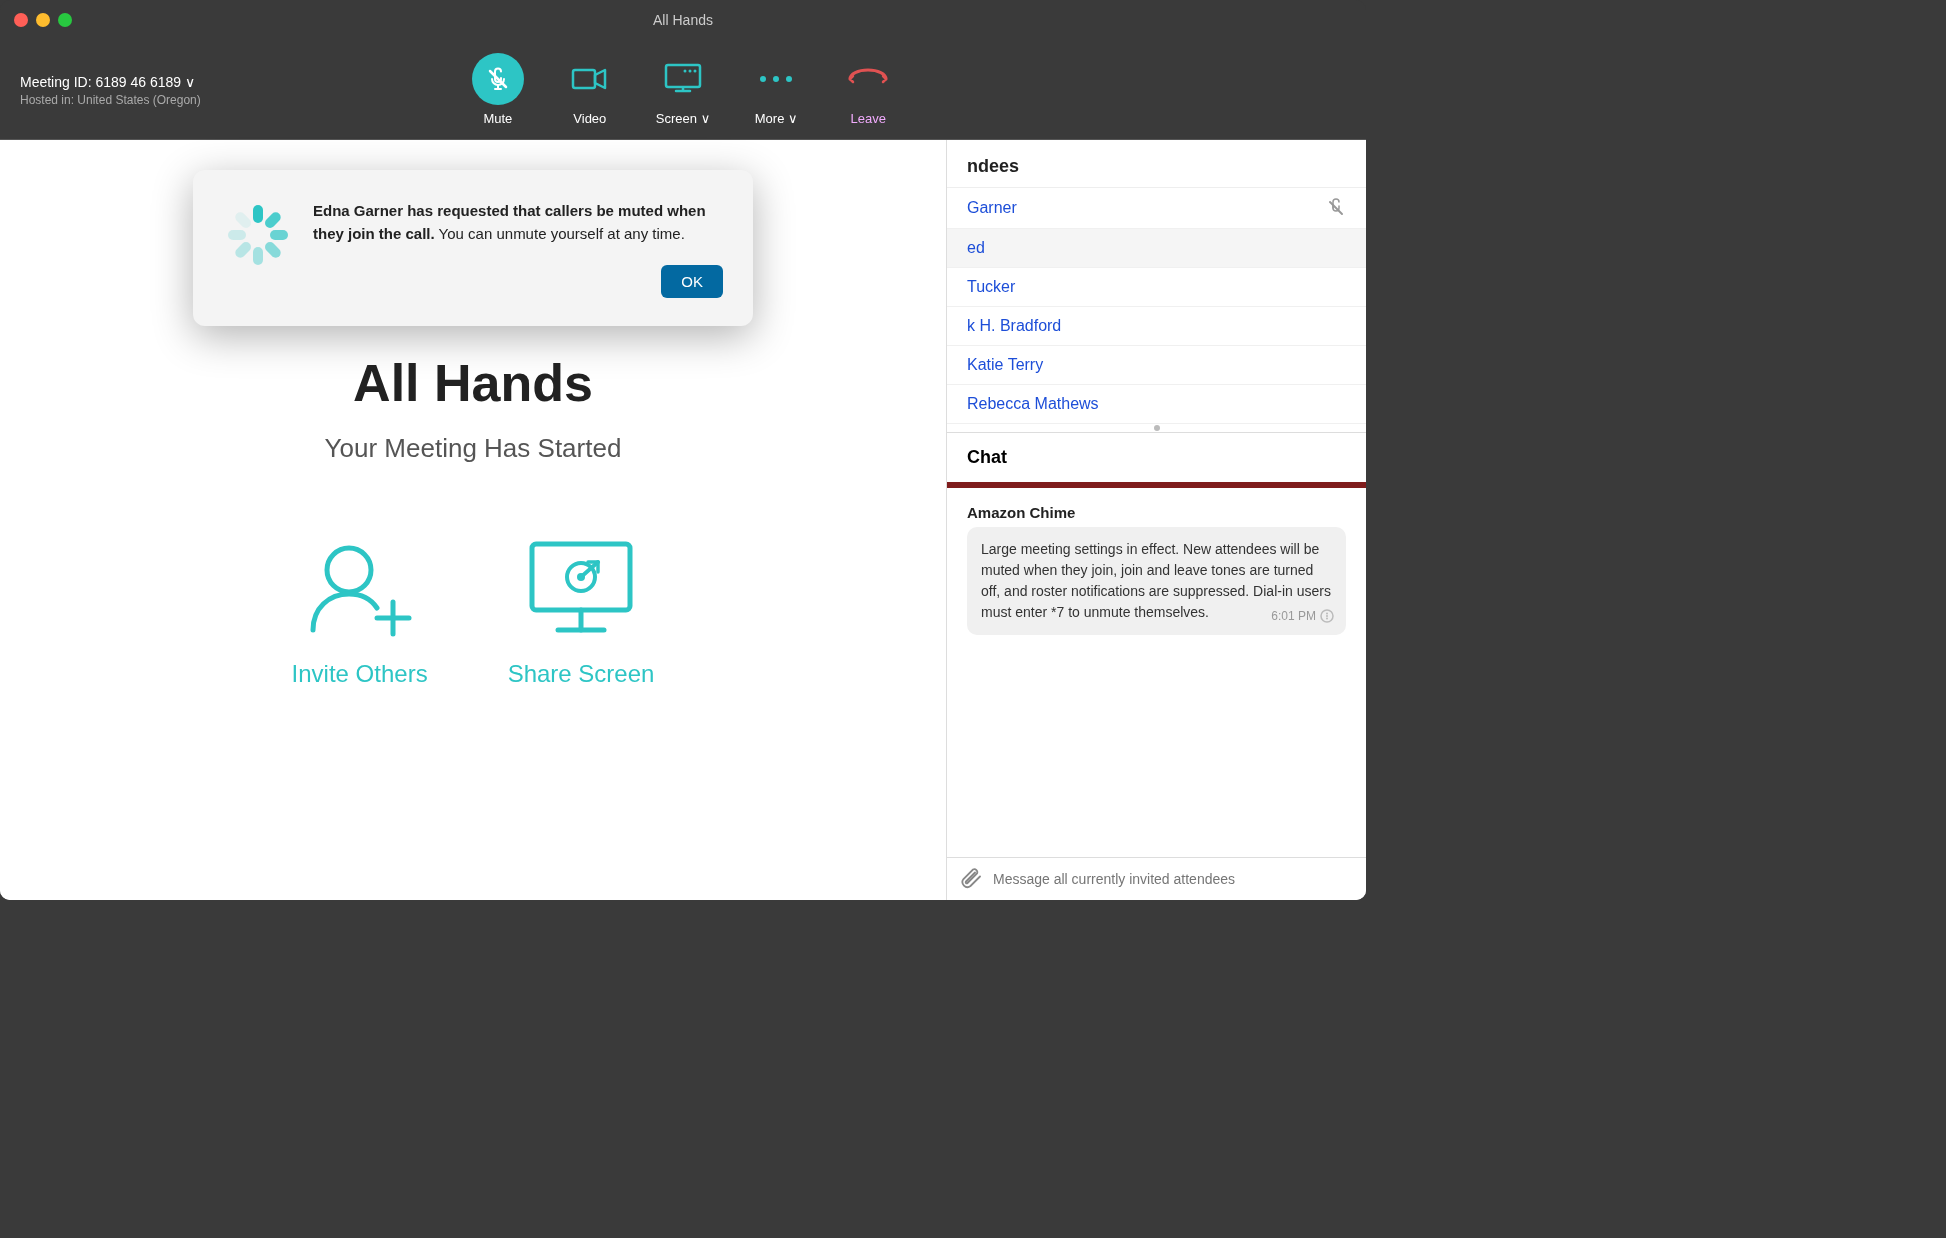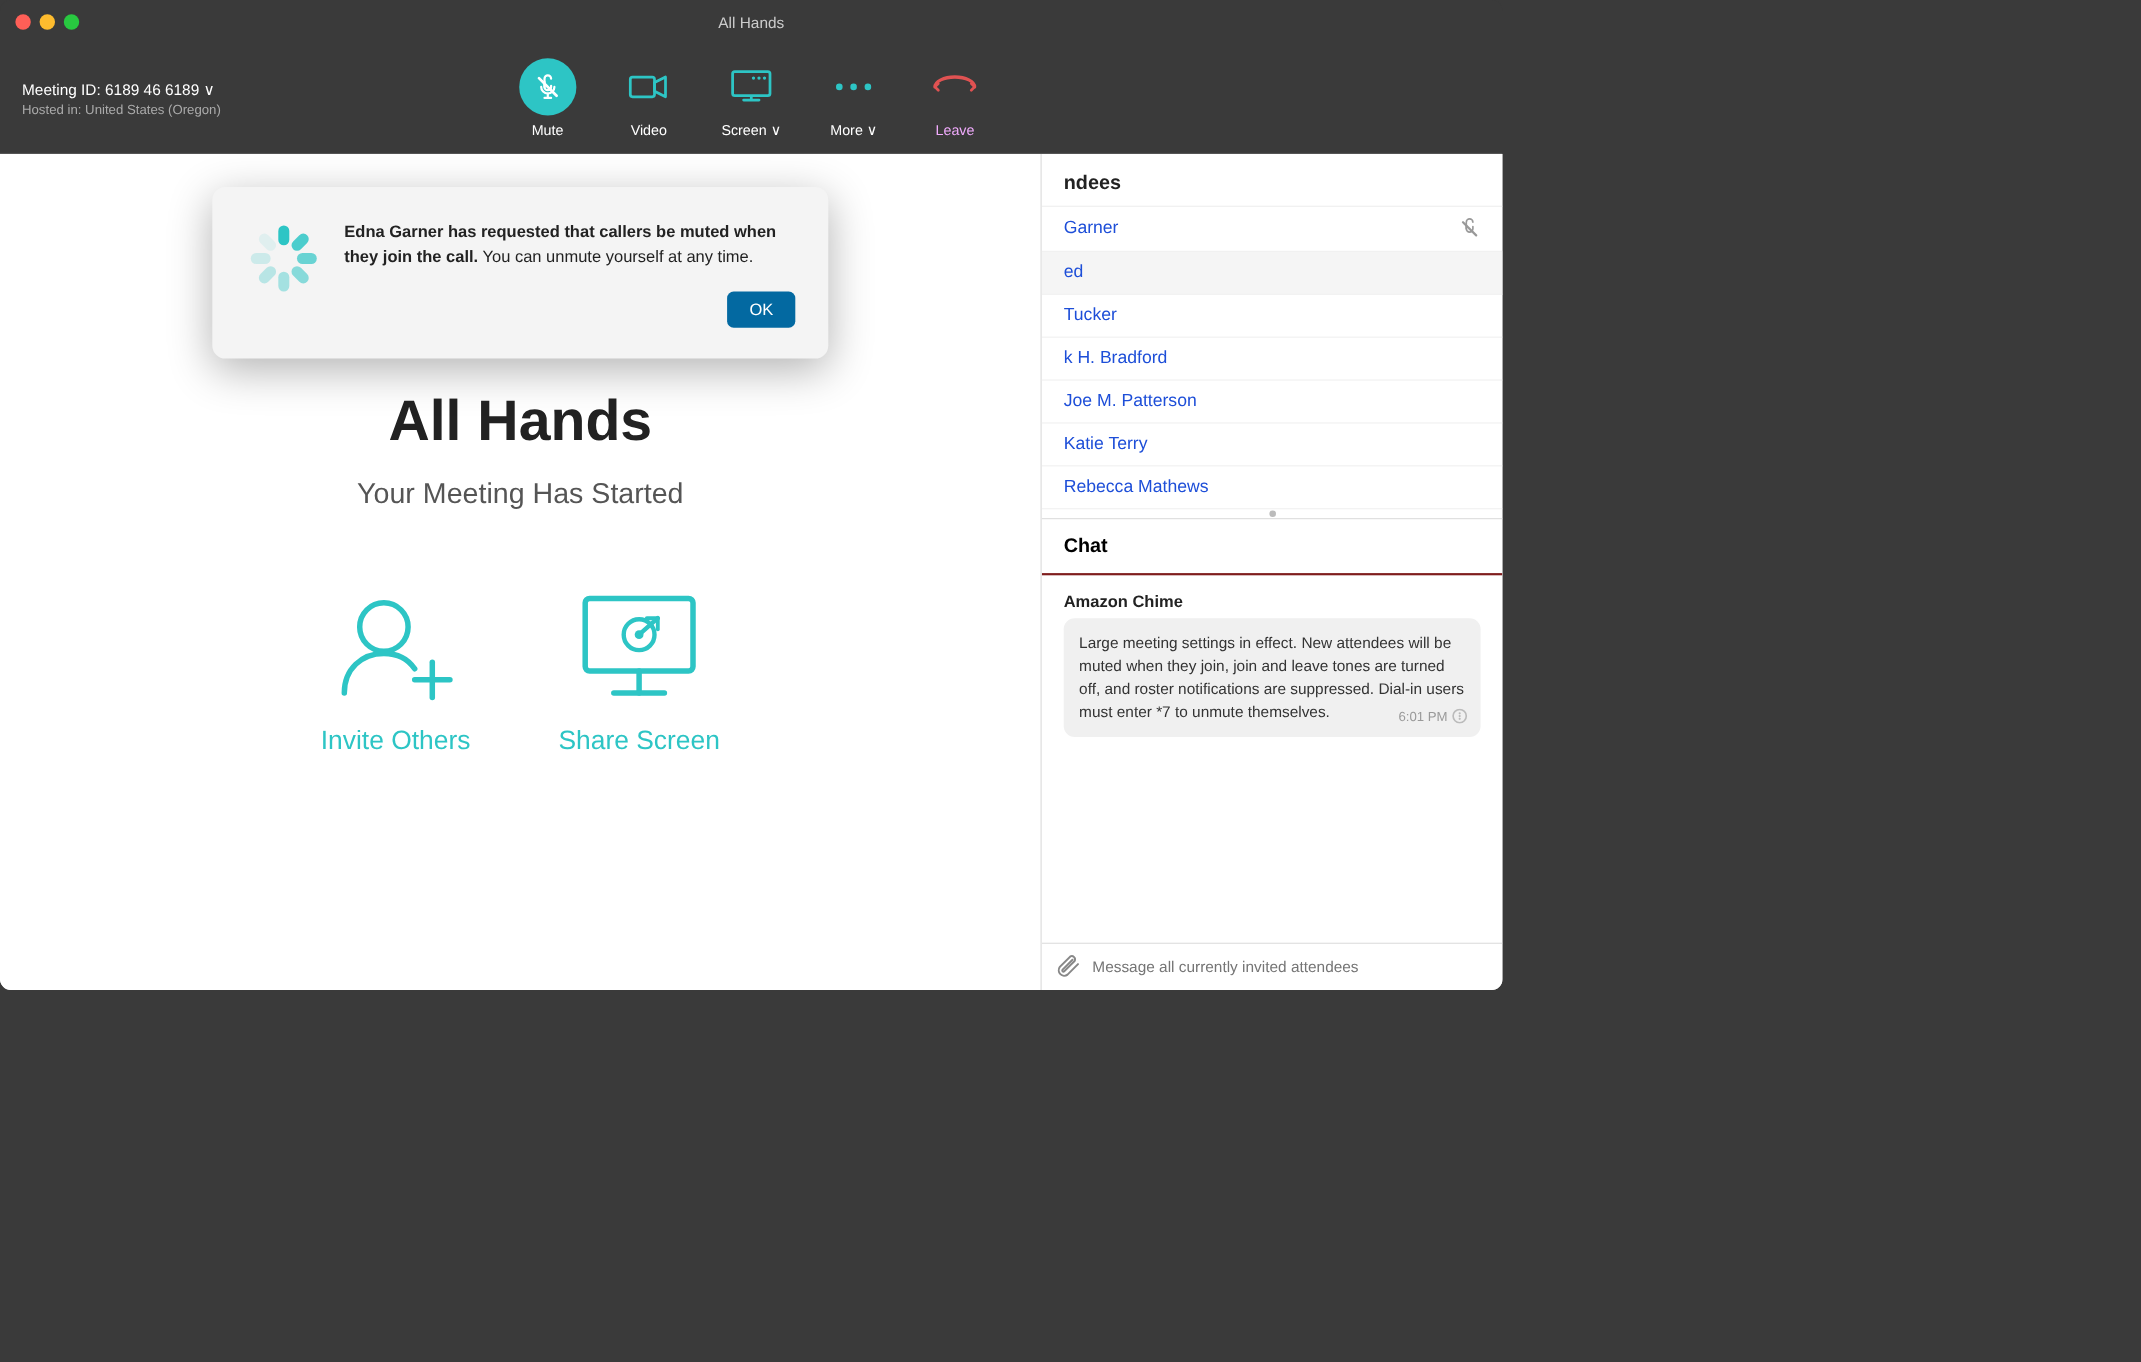--- a/index.html
+++ b/index.html
@@ -181,21 +181,21 @@
       flex: 1;
       display: flex;
       flex-direction: column;
       border-top: 1px solid #ddd;
       overflow: hidden;
     }
     .chat-header {
       font-size: 18px;
       font-weight: 600;
       padding: 14px 20px;
-      border-bottom: 2px solid #7f1d1d;
+      border-bottom: 6px solid #7f1d1d;
     }
     .chat-messages {
       flex: 1;
       overflow-y: auto;
       padding: 16px 20px;
     }
     .chat-sender {
       font-size: 15px;
       font-weight: 700;
       color: #222;
@@ -468,23 +468,20 @@
       <div class="attendee-row highlighted">
         <span>ed</span>
       </div>
       <div class="attendee-row">
         <span>Tucker</span>
       </div>
       <div class="attendee-row">
         <span>k H. Bradford</span>
       </div>
       <div class="attendee-row">
-        <span>Joe M. Patterson</span>
-      </div>
-      <div class="attendee-row">
         <span>Katie Terry</span>
       </div>
       <div class="attendee-row">
         <span>Rebecca Mathews</span>
       </div>
 
       <div style="height:8px;display:flex;justify-content:center;align-items:center;padding:4px 0;">
         <div style="width:6px;height:6px;border-radius:50%;background:#bbb;"></div>
       </div>
     </div>

